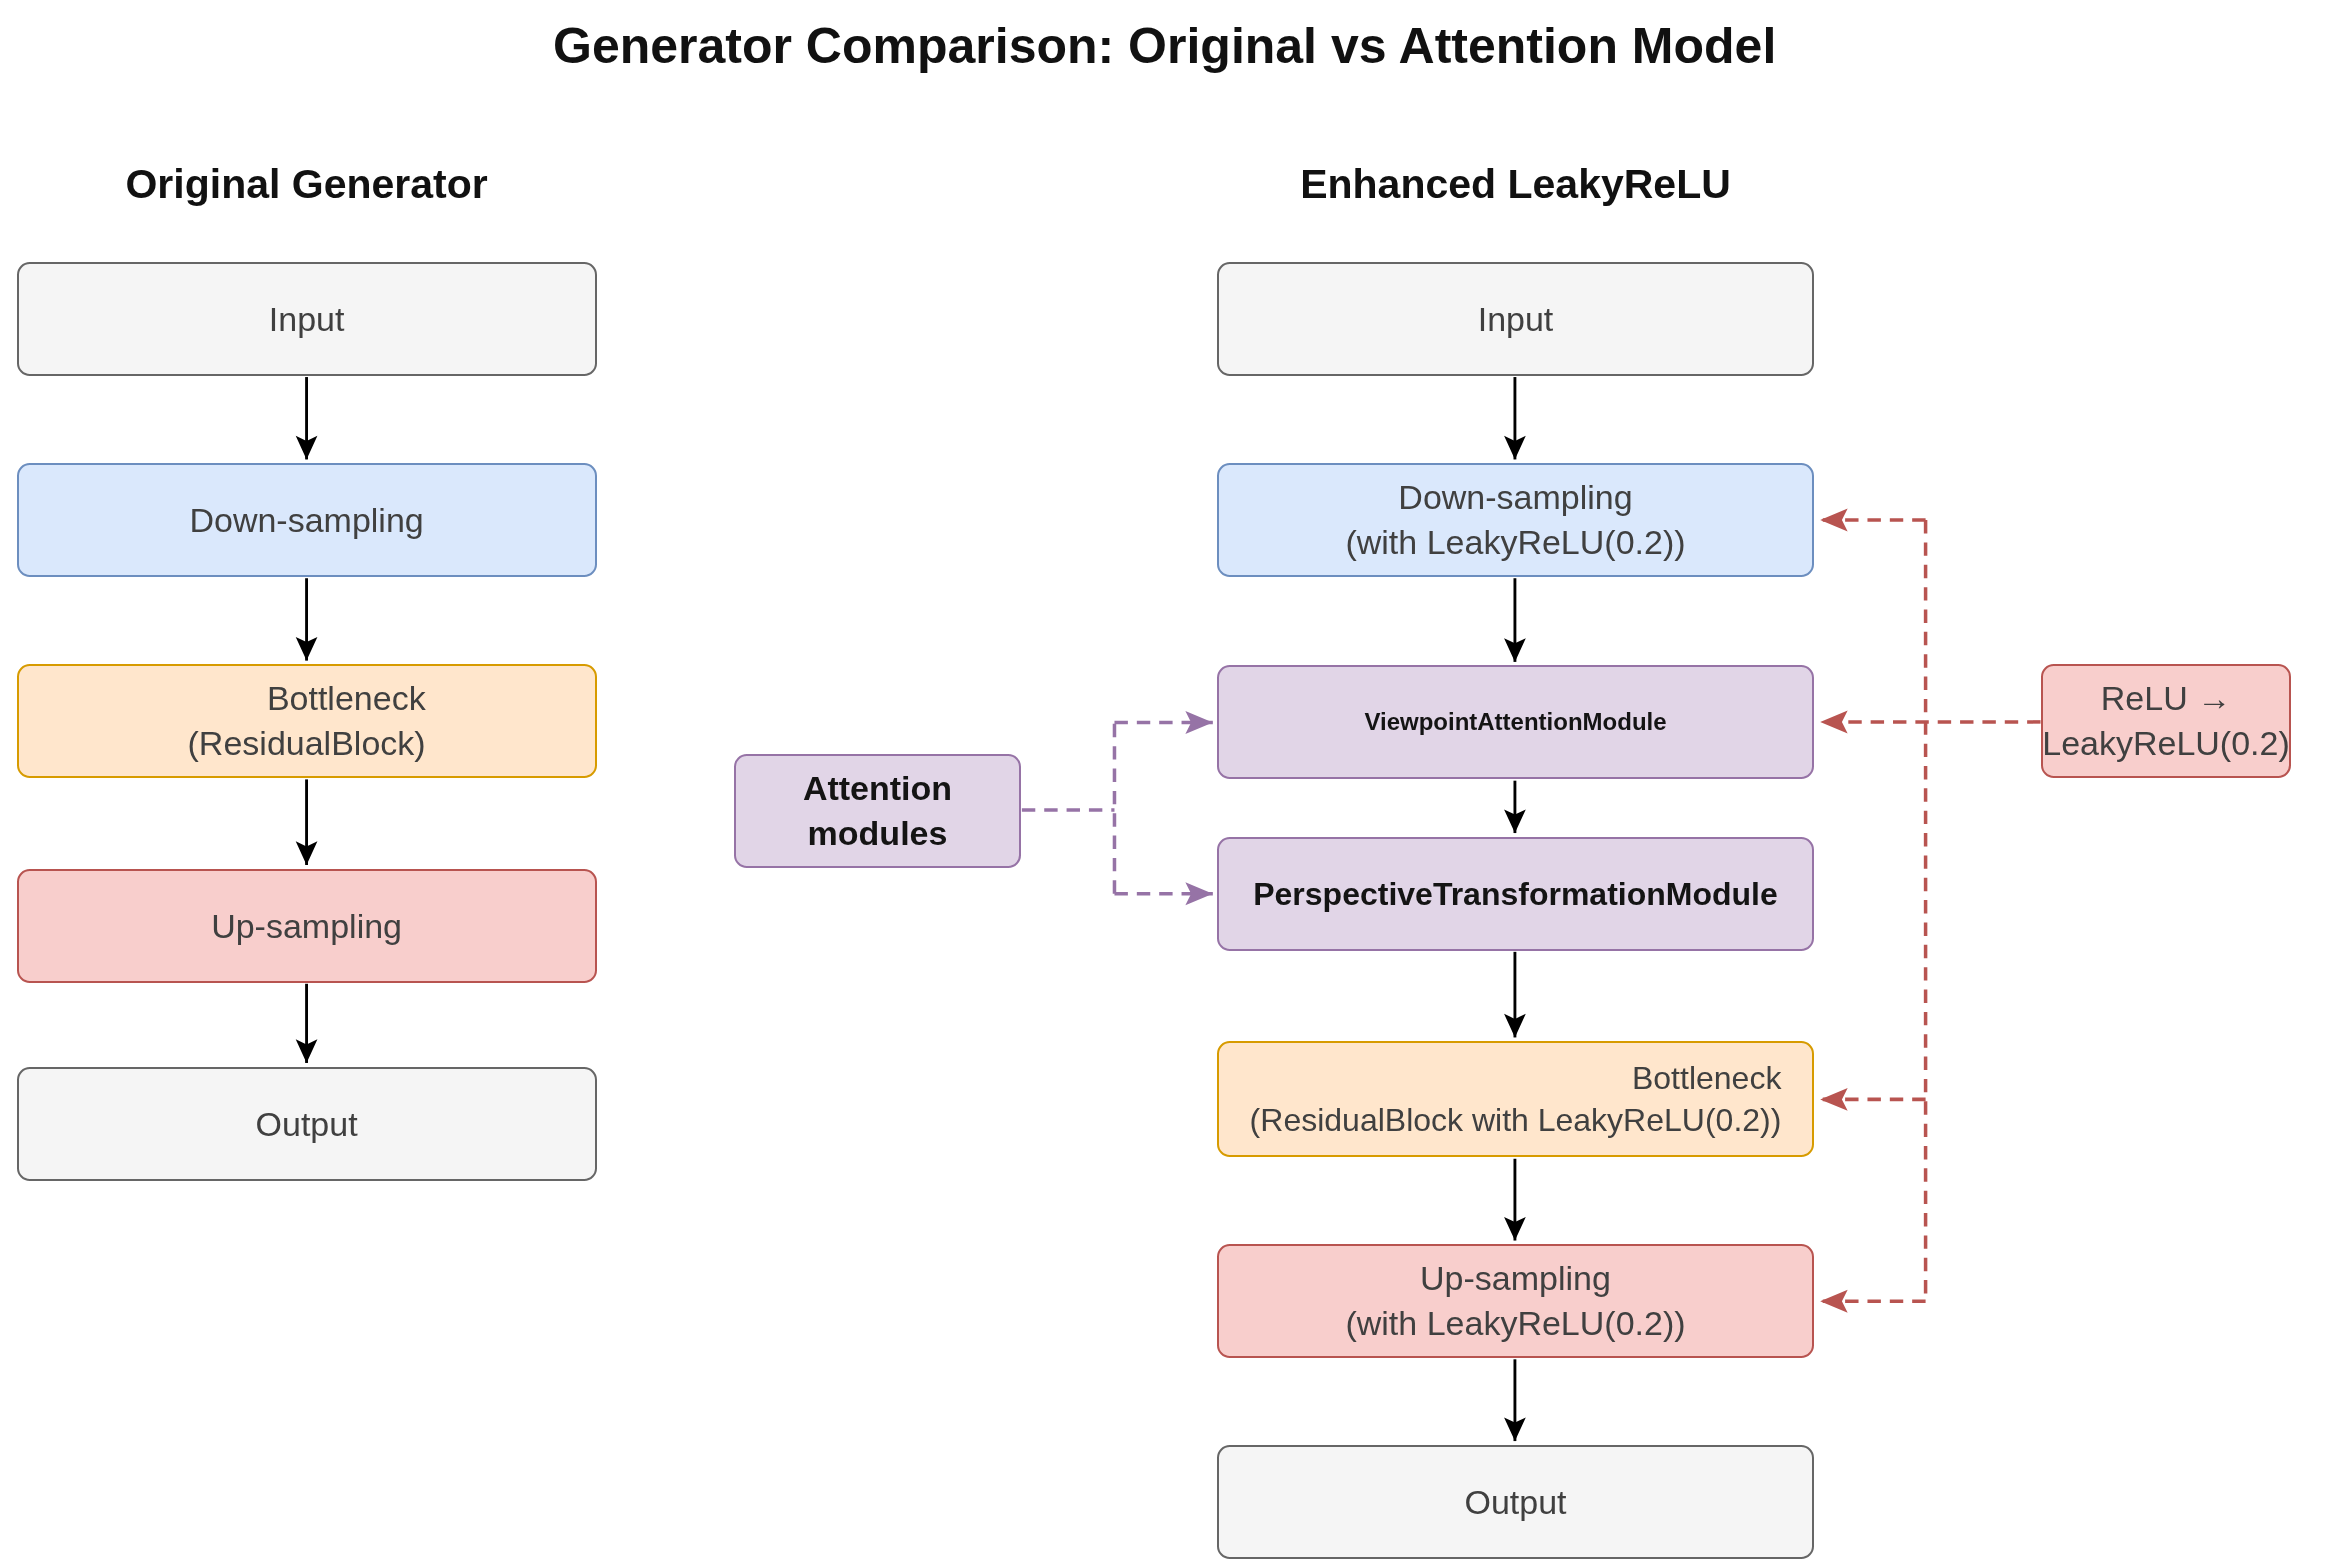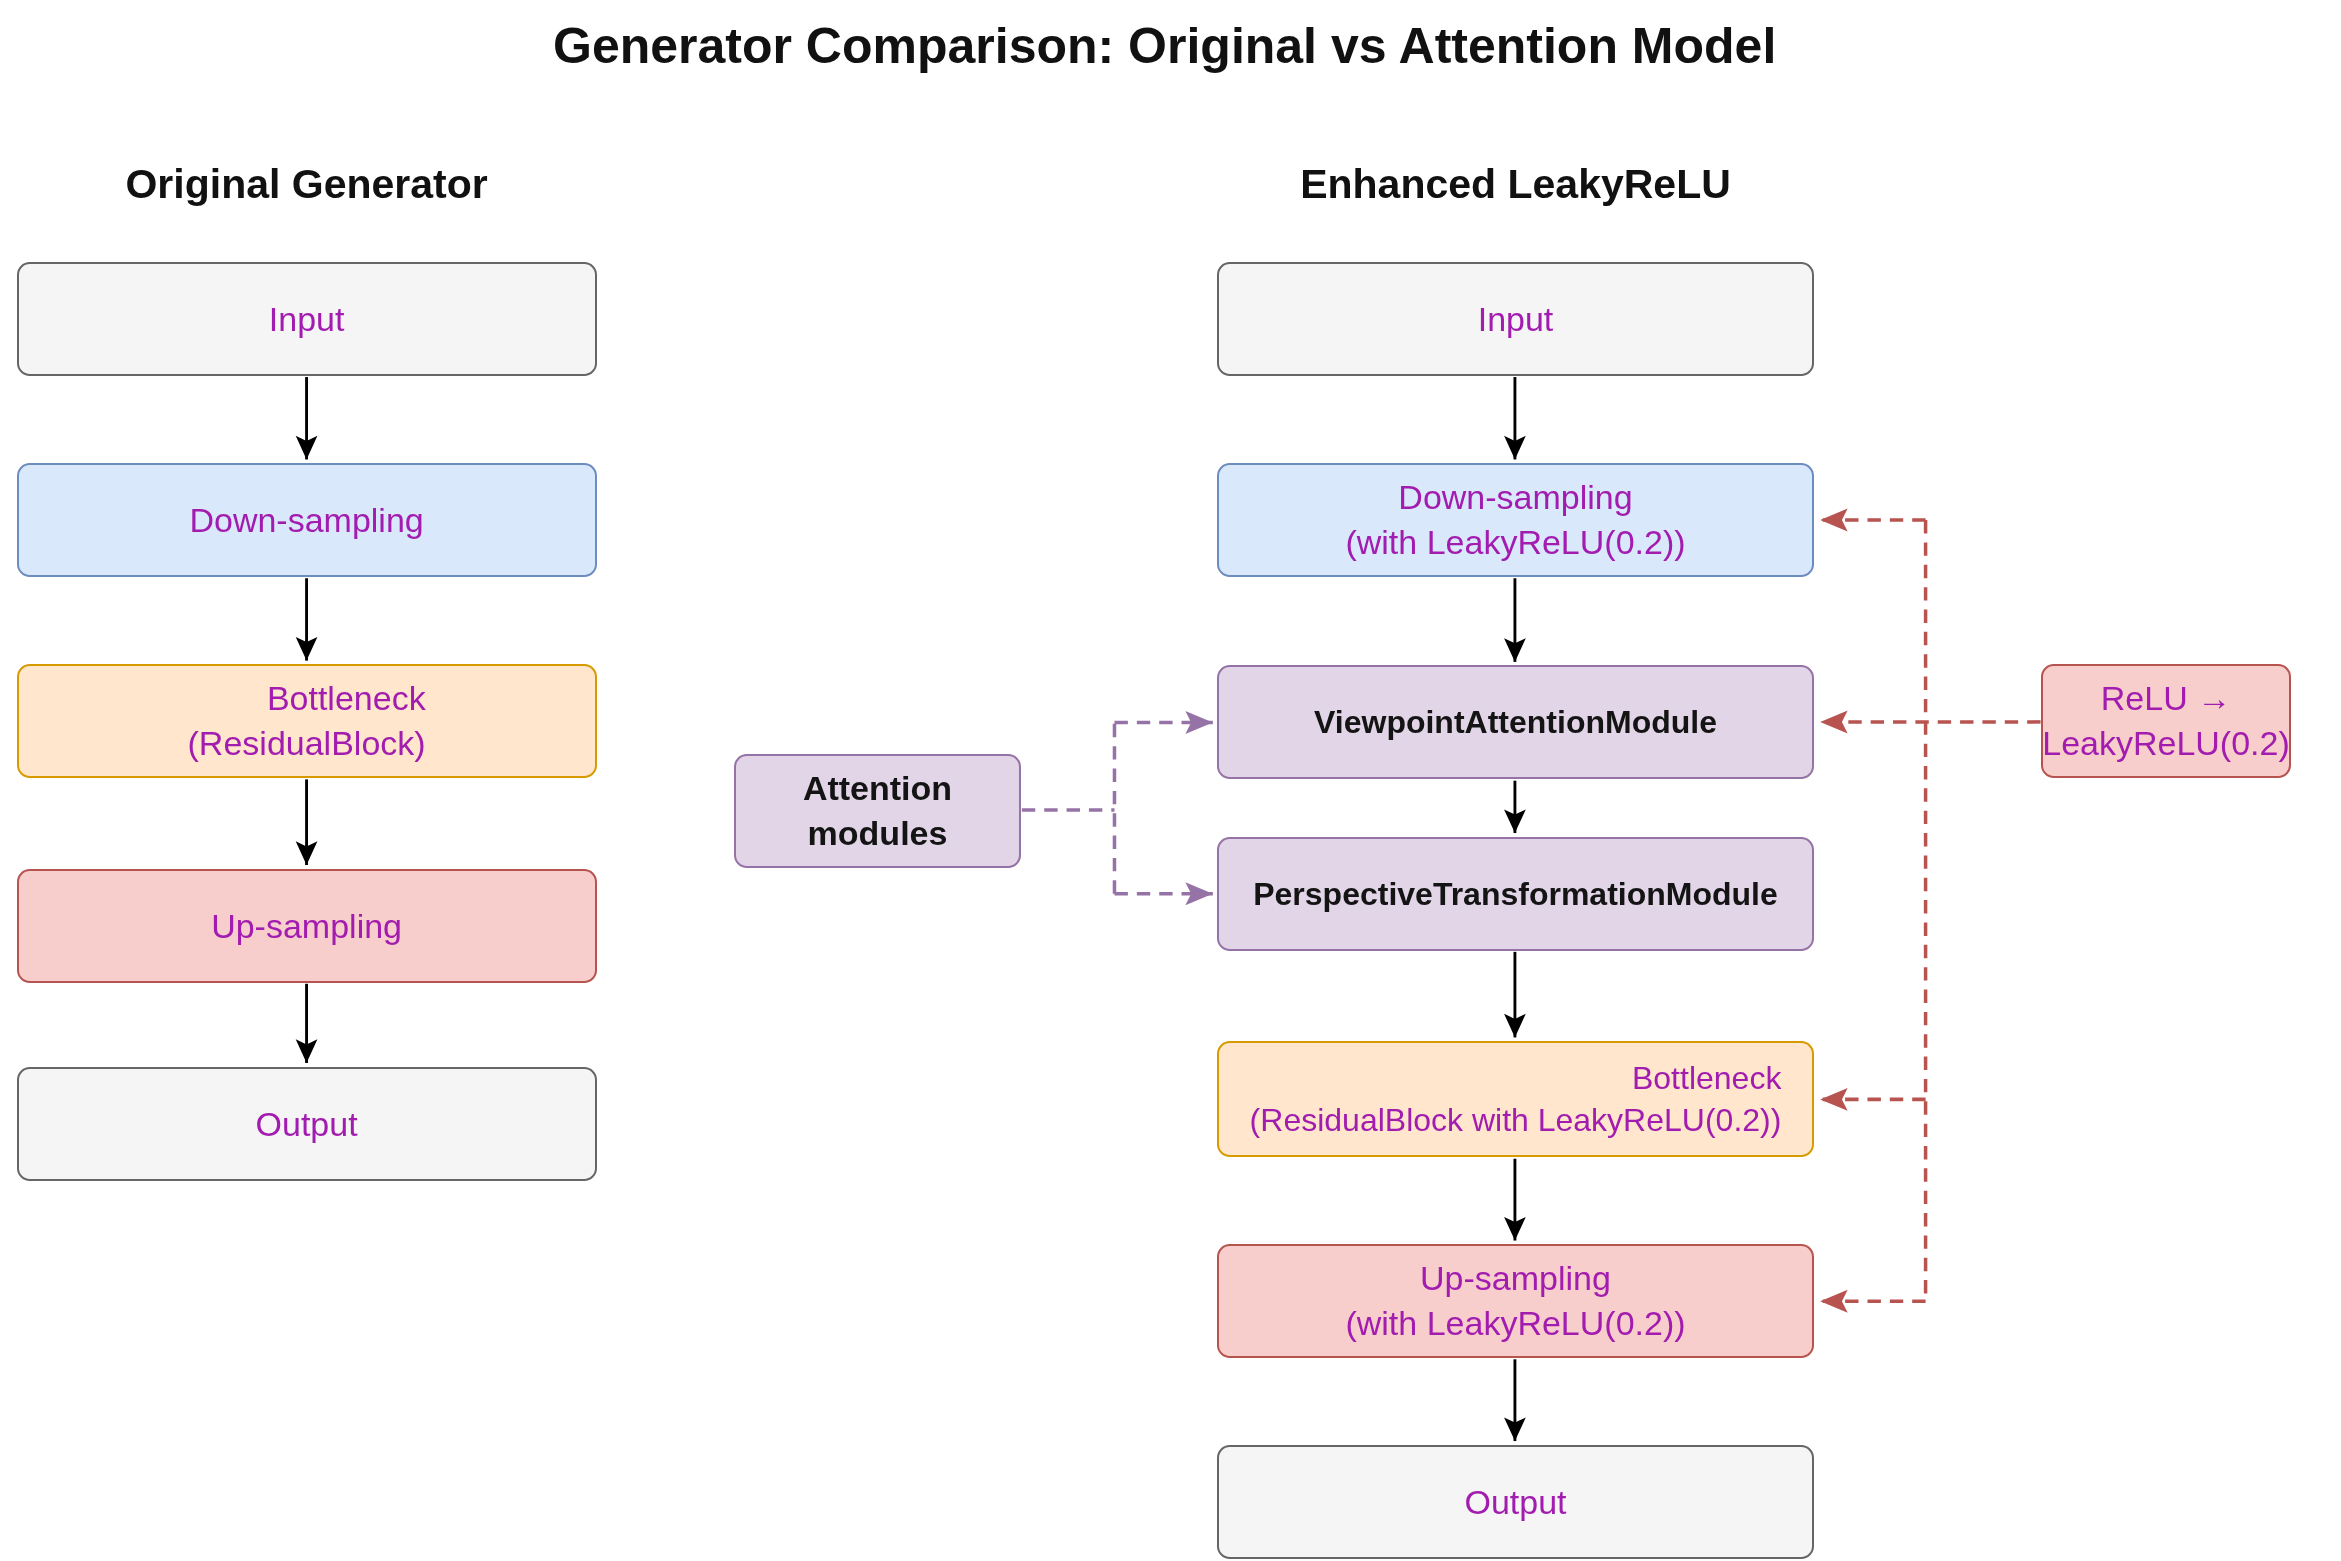--- a/index.html
+++ b/index.html
@@ -33,21 +33,21 @@
     box-sizing:border-box;
     display:flex;
     align-items:center;
     justify-content:center;
     text-align:center;
     white-space:pre-line;
     border:2.6px solid #666666;
     border-radius:12.8px;
     font-size:34px;
     line-height:1.32;
-    color:#a21caf;
+    color:#404040;
   }
   .w-left  { left:16.6px;   width:580px; }
   .w-right { left:1217px; width:597px; }
   .h-std { height:114px; }
   .gray   { background:#F5F5F5; border-color:#666666; }
   .blue   { background:#DAE8FC; border-color:#6C8EBF; }
   .orange { background:#FFE6CC; border-color:#D79B00;text-align:right; }
   .pink   { background:#F8CECC; border-color:#B85450; }
   .purple { background:#E1D5E7; border-color:#9673A6; }
   .bold   { font-weight:bold; color:#141414; }
@@ -109,21 +109,21 @@
   <div class="node gray w-left h-std" style="top:262px;">Input</div>
   <div class="node blue w-left h-std" style="top:463px;">Down-sampling</div>
   <div class="node orange w-left h-std" style="top:664px;">Bottleneck
 (ResidualBlock)</div>
   <div class="node pink w-left h-std" style="top:869px;">Up-sampling</div>
   <div class="node gray w-left h-std" style="top:1067px;">Output</div>
 
   <div class="node gray w-right h-std" style="top:262px;">Input</div>
   <div class="node blue w-right h-std" style="top:463px;">Down-sampling
 (with LeakyReLU(0.2))</div>
-  <div class="node purple bold w-right h-std" style="top:665px; font-size:32px;">ViewpointAttentionModule</div>
+  <div class="node purple bold w-right h-std" style="top:665px; font-size:24px;">ViewpointAttentionModule</div>
   <div class="node purple bold w-right h-std" style="top:837px; font-size:32px;text-align:right;">PerspectiveTransformationModule</div>
   <div class="node orange w-right" style="top:1041px; height:116px; font-size:32px;">Bottleneck
 (ResidualBlock with LeakyReLU(0.2))</div>
   <div class="node pink w-right h-std" style="top:1244px;">Up-sampling
 (with LeakyReLU(0.2))</div>
   <div class="node gray w-right h-std" style="top:1445px;">Output</div>
 
   <div class="node purple bold" style="left:734px; top:754px; width:287px; height:114px;">Attention
 modules</div>
   <div class="node pink" style="left:2041px; top:664px; width:250px; height:114px;">ReLU →

